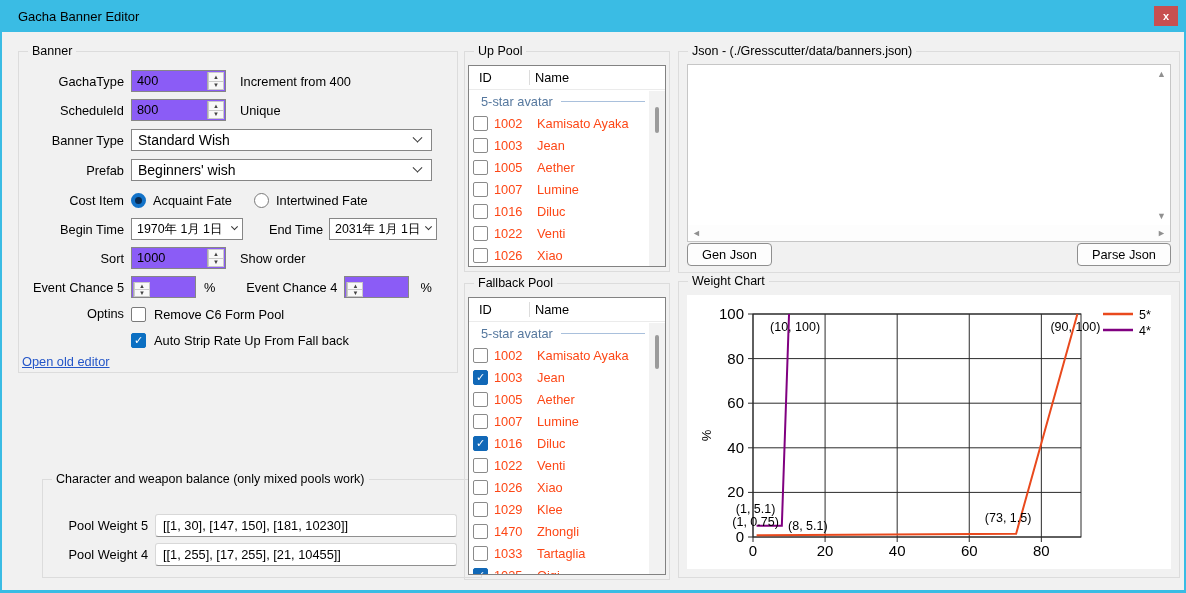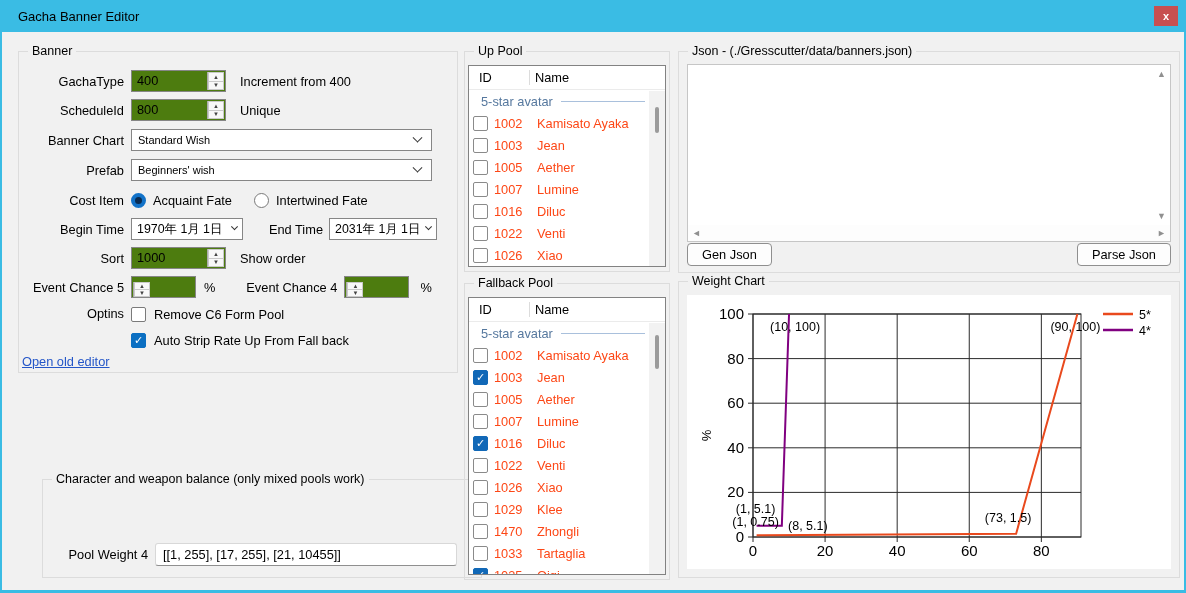--- a/index.html
+++ b/index.html
@@ -14,30 +14,30 @@
   .content { position: absolute; left: 0; top: 32px; right: 0; bottom: 0; }
 
   .group { position: absolute; border: 1px solid #DCDCDC; }
   .group-title { position: absolute; top: -8px; left: 9px; background: #F1F1F1; padding: 0 4px;
                  font-size: 12.5px; white-space: nowrap; }
 
   .brow { position: absolute; display: flex; align-items: center; height: 24px; left: 8px; font-size: 12.8px; }
   .flabel { width: 97px; text-align: right; margin-right: 7px; flex: none; white-space: nowrap; }
   .note { margin-left: 14px; white-space: nowrap; }
 
-  .spin { display: flex; align-items: stretch; height: 22px; border: 1px solid #868686; background: #4d7c0f; flex: none; }
+  .spin { display: flex; align-items: stretch; height: 22px; border: 1px solid #868686; background: #8b5cf6; flex: none; }
   .spin.w95 { width: 95px; } .spin.w65 { width: 65px; flex-direction: column; }
   .spin-val { flex: 1; padding: 2px 5px; font-size: 12.8px; overflow: hidden; }
   .spin-btns { width: 17px; border-left: 1px solid #ABABAB; display: flex; flex-direction: column; margin: 1px; }
   .sb { flex: 1; display: flex; align-items: center; justify-content: center; font-size: 6px;
         color: #444; background: #F8F8F8; border: 1px solid #C9C9C9; }
   .sb.up { border-bottom: none; }
 
   .combo { display: flex; align-items: center; justify-content: space-between; height: 22px;
-           border: 1px solid #868686; background: #fff; padding: 0 10px 0 6px; font-size: 11px; flex: none; }
+           border: 1px solid #868686; background: #fff; padding: 0 10px 0 6px; font-size: 14px; flex: none; }
   .combo.w301 { width: 301px; }
   .chev { width: 7px; height: 7px; border-right: 1.4px solid #333; border-bottom: 1.4px solid #333;
           transform: rotate(45deg) translate(-2px,-2px); flex: none; }
   .datecombo { display: flex; align-items: center; justify-content: space-between; height: 22px;
                border: 1px solid #868686; background: #fff; padding: 0 5px 0 5px; font-size: 12.4px; flex: none; }
   .datecombo .chev { width: 5px; height: 5px; }
 
   .radio-opt { display: flex; align-items: center; margin-right: 22px; }
   .radio { width: 15px; height: 15px; border-radius: 50%; border: 1px solid #7A7A7A; background: #fff;
            margin-right: 7px; flex: none; }
@@ -123,21 +123,21 @@
           <span class="spin-val">800</span>
           <span class="spin-btns">
             <span class="sb up">▲</span>
             <span class="sb">▼</span>
           </span>
         </span>
         <span class="note">Unique</span>
       </div>
 
       <div class="brow" style="top:76px;">
-        <span class="flabel">Banner Chart</span>
+        <span class="flabel">Banner Type</span>
         <span class="combo w301">
           <span>Standard Wish</span>
           <span class="chev"></span>
         </span>
       </div>
 
       <div class="brow" style="top:106px;">
         <span class="flabel">Prefab</span>
         <span class="combo w301">
           <span>Beginners' wish</span>
@@ -218,20 +218,24 @@
             </span>
           </span>
       </div>
 
       <a class="link" style="position:absolute;left:3px;top:302px;">Open old editor</a>
     </div>
 
 
     <div class="group" style="left:16px;top:447px;width:440px;height:99px;margin-left:24px;">
       <div class="group-title">Character and weapon balance (only mixed pools work)</div>
+      <div class="brow" style="top:33px;">
+        <span class="flabel">Pool Weight 5</span>
+        <span class="tinput">[[1, 30], [147, 150], [181, 10230]]</span>
+      </div>
       <div class="brow" style="top:62px;">
         <span class="flabel">Pool Weight 4</span>
         <span class="tinput">[[1, 255], [17, 255], [21, 10455]]</span>
       </div>
     </div>
 
     <div class="group" style="left:462px;top:19px;width:206px;height:221px;">
       <div class="group-title">Up Pool</div>
       <div class="plist">
         <div class="plist-header">

